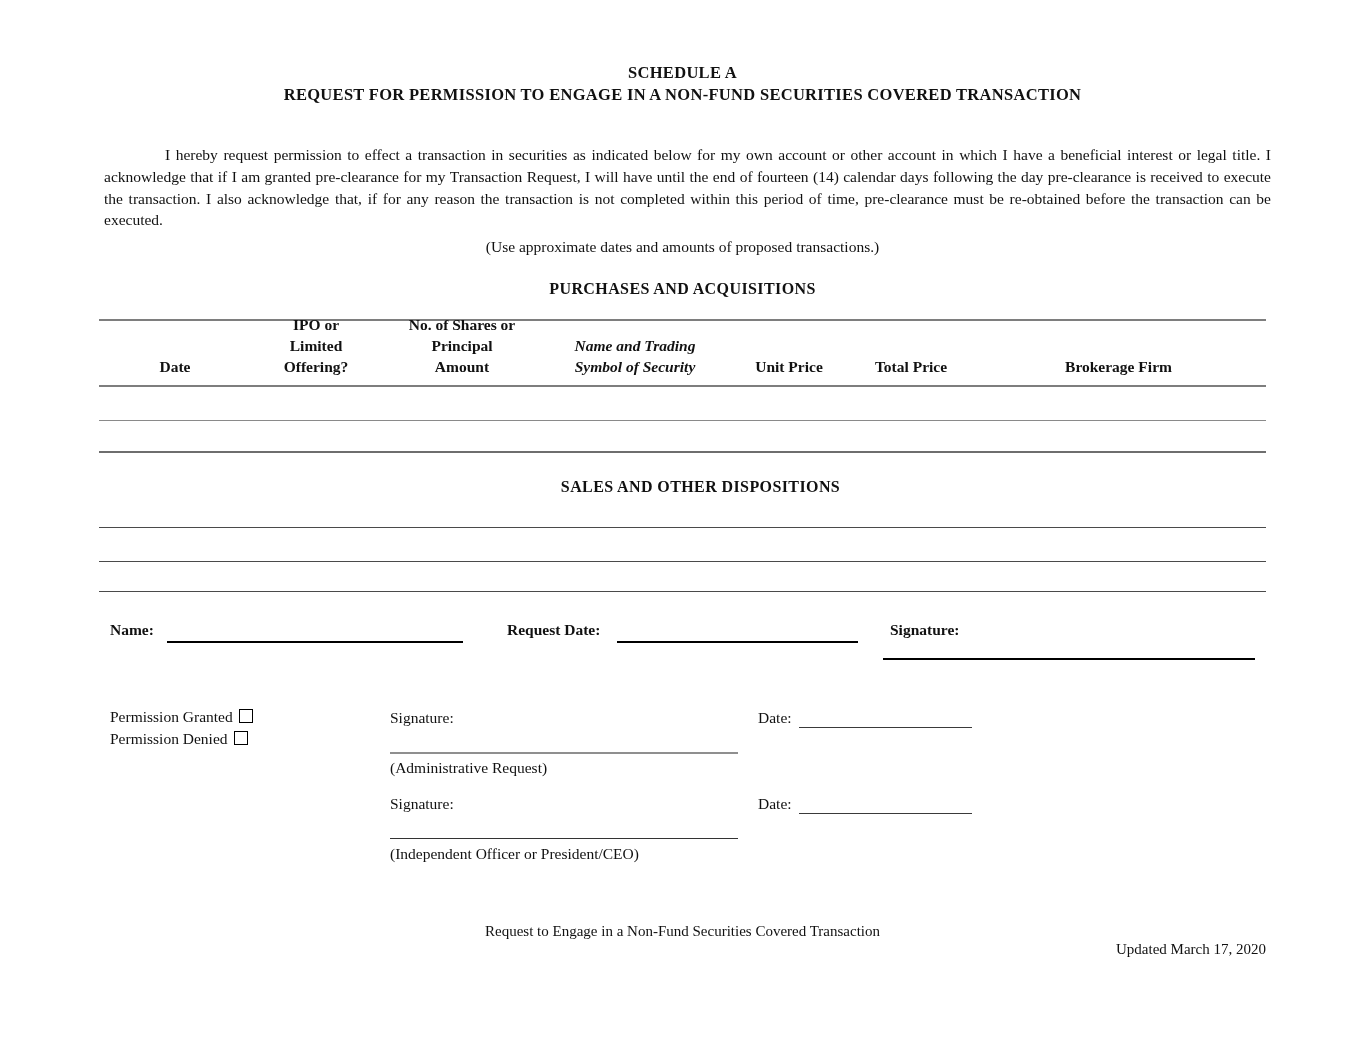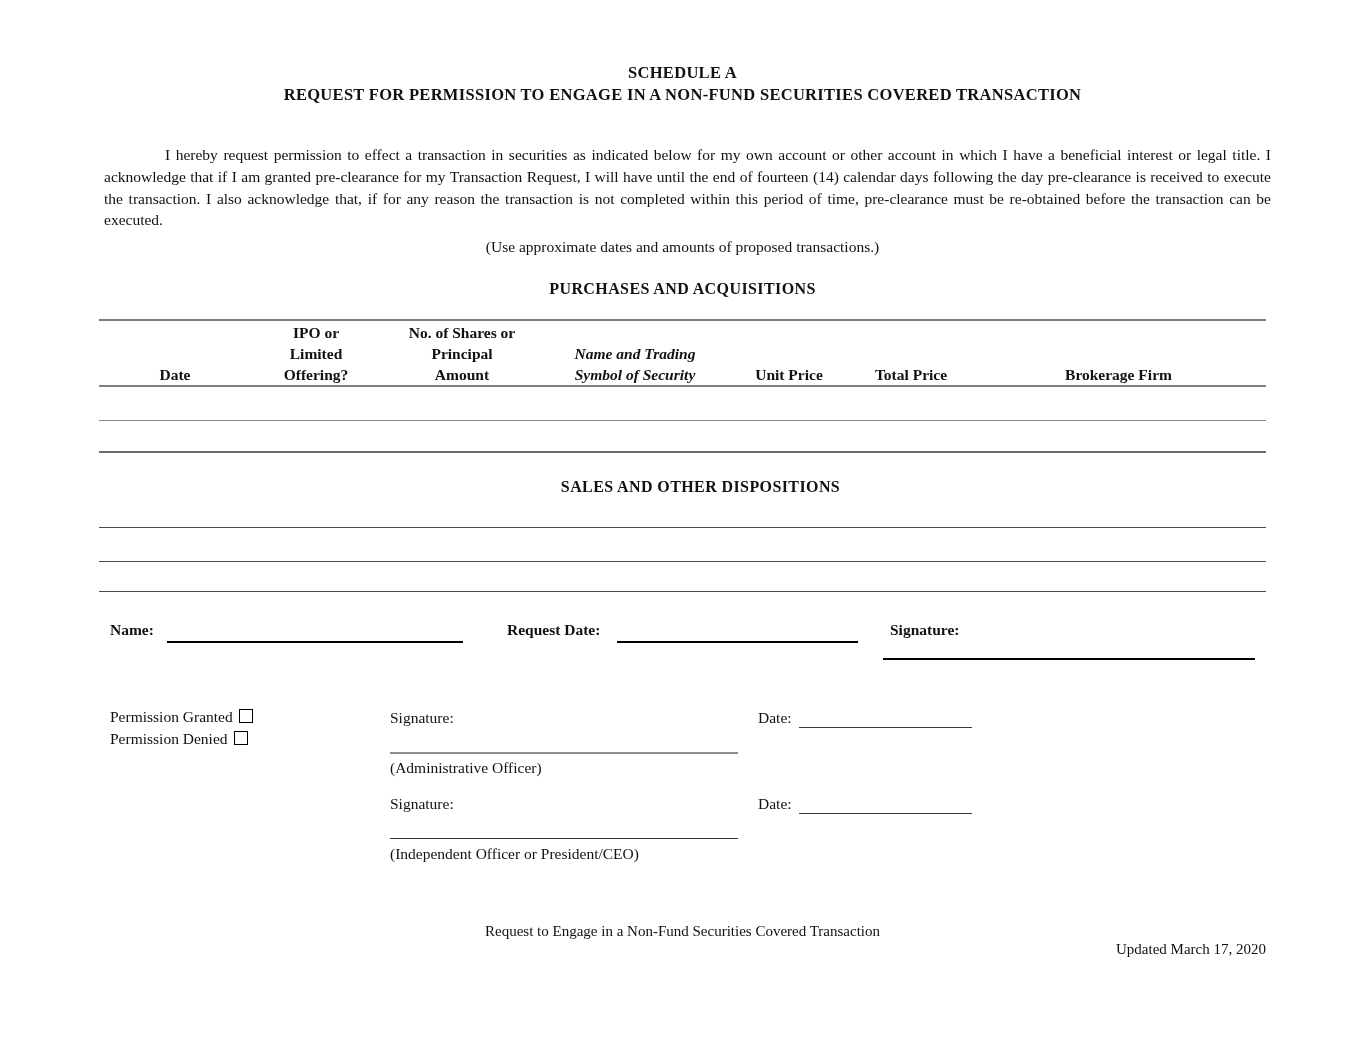--- a/index.html
+++ b/index.html
@@ -23,21 +23,21 @@
 
   
   .note{top:238px;left:0;}
   .section-heading{font-weight:bold;font-size:16px;letter-spacing:0.4px;}
   .purchases-heading{top:280px;left:0;}
   .sales-heading{top:478px;left:0;padding-left:18px;}
 
   
   .ptable{top:319px;left:99px;width:1167px;border-top:2px solid #7e7e7e;}
   .ptable-header{display:flex;align-items:flex-end;height:64px;border-bottom:2px solid #7e7e7e;}
-  .th-cell{white-space:pre-line;text-align:center;font-weight:bold;line-height:21px;padding-bottom:0;box-sizing:border-box;}
+  .th-cell{white-space:pre-line;text-align:center;font-weight:bold;line-height:21px;padding-bottom:8px;box-sizing:border-box;}
   .c1{width:152px;}.c2{width:130px;}.c3{width:162px;}.c4{width:184px;font-style:italic;}.c5{width:124px;}.c6{width:120px;margin-top:20px;}.c7{width:295px;}
   .prow-1{height:33px;border-bottom:1.5px solid #8a8a8a;}
   .prow-2{height:30px;border-bottom:2.5px solid #6e6e6e;}
 
   
   .sales-rows{top:494px;left:99px;width:1167px;}
   .srow-1{height:33px;border-bottom:1.5px solid #4a4a4a;}
   .srow-2{height:33px;border-bottom:1.5px solid #4a4a4a;}
   .srow-3{height:29px;border-bottom:1.5px solid #4a4a4a;}
 
@@ -130,21 +130,21 @@
     <div class="item perm-granted">
       <span>Permission Granted</span><span class="cbox"></span>
     </div>
     <div class="item perm-denied">
       <span>Permission Denied</span><span class="cbox"></span>
     </div>
 
     <div class="item adm-sig-lbl">Signature:</div>
     <div class="adm-sig-line"></div>
     <div class="item adm-caption">
-        <span class="caption-pad">(Administrative Officer)</span>
+        <span class="caption-pad">(Administrative Request)</span>
       </div>
     <div class="item date1-lbl">Date:</div>
     <div class="date1-line"></div>
 
     <div class="item ind-sig-lbl">Signature:</div>
     <div class="ind-sig-line"></div>
     <div class="item ind-caption">
         <span class="caption-pad">(Independent Officer or President/CEO)</span>
       </div>
     <div class="item date2-lbl">Date:</div>

